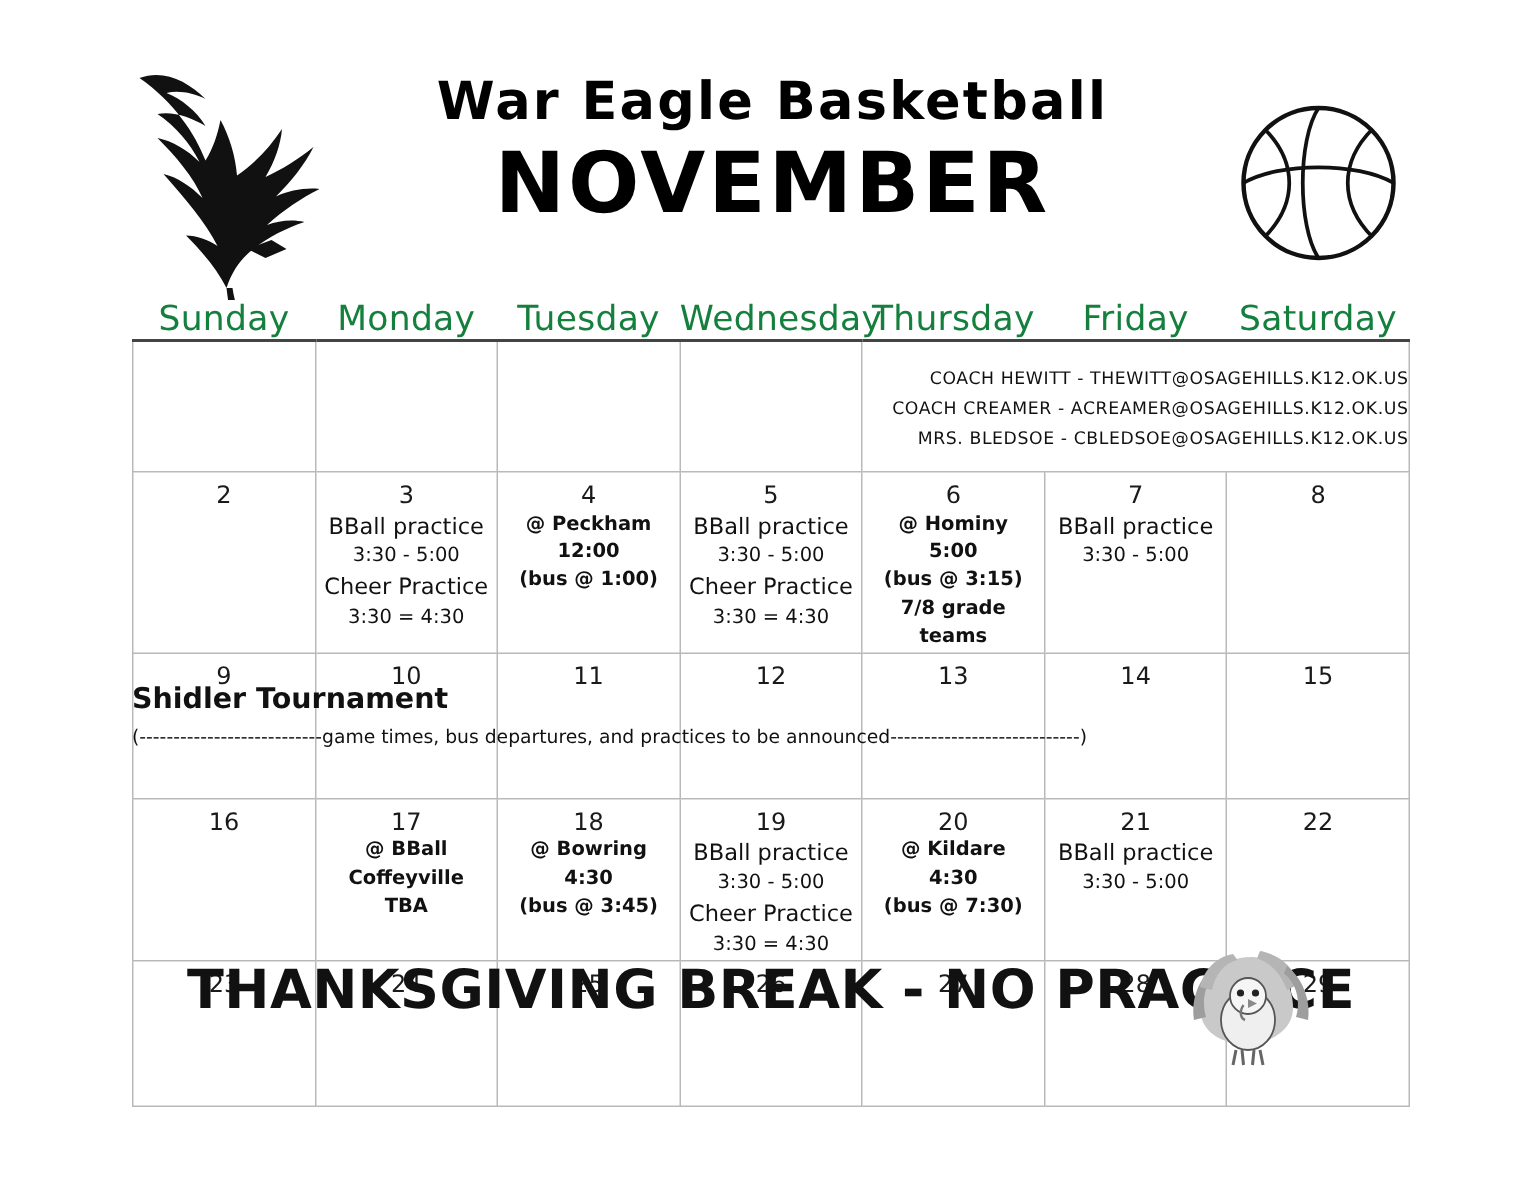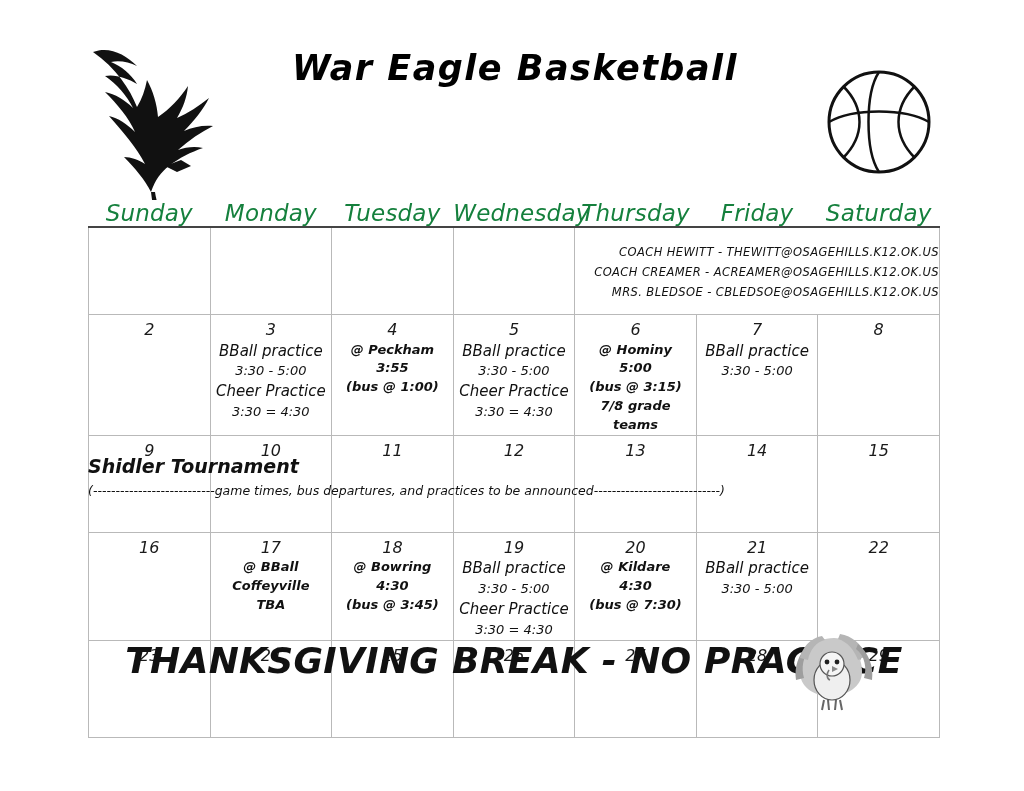--- a/index.html
+++ b/index.html
@@ -13,21 +13,20 @@
     font-family: "DejaVu Sans", sans-serif;
     color: #111;
     position: relative;
     overflow: hidden;
   }
   .page {
     position: absolute;
     left: 0; top: 0;
     width: 1024px;
     height: 616px;
-    font-style: italic;
   }
 
   
   .header {
     position: absolute;
     left: 85px;
     top: 30px;
     width: 855px;
     height: 165px;
   }
@@ -204,20 +203,21 @@
         <g fill="#111">
           <path d="M8 12 C24 6 40 14 52 26 C44 22 34 20 26 22 C36 26 46 34 52 44 C42 38 30 34 20 36 C32 44 42 56 48 68 C40 60 30 54 20 52 C32 64 44 78 50 92 C42 84 33 78 24 76 C38 92 52 108 60 124 C54 120 46 117 39 117 C50 128 60 140 66 152 C70 140 76 132 84 126 C94 118 106 112 118 108 C110 106 101 107 93 110 C104 100 116 92 128 86 C118 85 108 87 99 91 C109 81 118 70 124 58 C114 66 103 73 92 78 C98 68 102 57 103 46 C95 58 85 69 73 77 C72 64 68 51 62 40 C60 50 57 59 52 67 C45 49 31 28 8 12 Z"></path>
           <path d="M66 152 C67 160 68 168 70 174 L76 172 C73 166 71 159 70 152 Z"></path>
           <path d="M80 126 L96 120 L106 126 L92 132 Z"></path>
         </g>
       </svg>
     </div>
 
     <div class="title-block">
       <div class="title-main">War Eagle Basketball</div>
+      <div class="title-month">NOVEMBER</div>
     </div>
 
     <div class="basketball">
       <svg viewBox="0 0 108 108" width="108" height="108" aria-hidden="true">
         <circle cx="54" cy="54" r="50" fill="none" stroke="#111" stroke-width="3"></circle>
         <path d="M54 4 C40 25 40 83 54 104" fill="none" stroke="#111" stroke-width="2.5"></path>
         <path d="M4 54 C28 40 80 40 104 54" fill="none" stroke="#111" stroke-width="2.5"></path>
         <path d="M18 18 C40 40 40 68 18 90" fill="none" stroke="#111" stroke-width="2.5"></path>
         <path d="M90 18 C68 40 68 68 90 90" fill="none" stroke="#111" stroke-width="2.5"></path>
       </svg>
@@ -263,21 +263,21 @@
               <div class="hand">BBall practice</div>
               <div class="sc">3:30 - 5:00</div>
               <div class="hand">Cheer Practice</div>
               <div class="sc">3:30 = 4:30</div>
             </div>
           </td>
           <td class="daycell">
             <div class="daynum">4</div>
             <div class="ev">
               <div class="b">@ Peckham</div>
-              <div class="b">3:55</div>
+              <div class="b">12:00</div>
               <div class="b">(bus @ 1:00)</div>
             </div>
           </td>
           <td class="daycell">
             <div class="daynum">5</div>
             <div class="ev">
               <div class="hand">BBall practice</div>
               <div class="sc">3:30 - 5:00</div>
               <div class="hand">Cheer Practice</div>
               <div class="sc">3:30 = 4:30</div>

